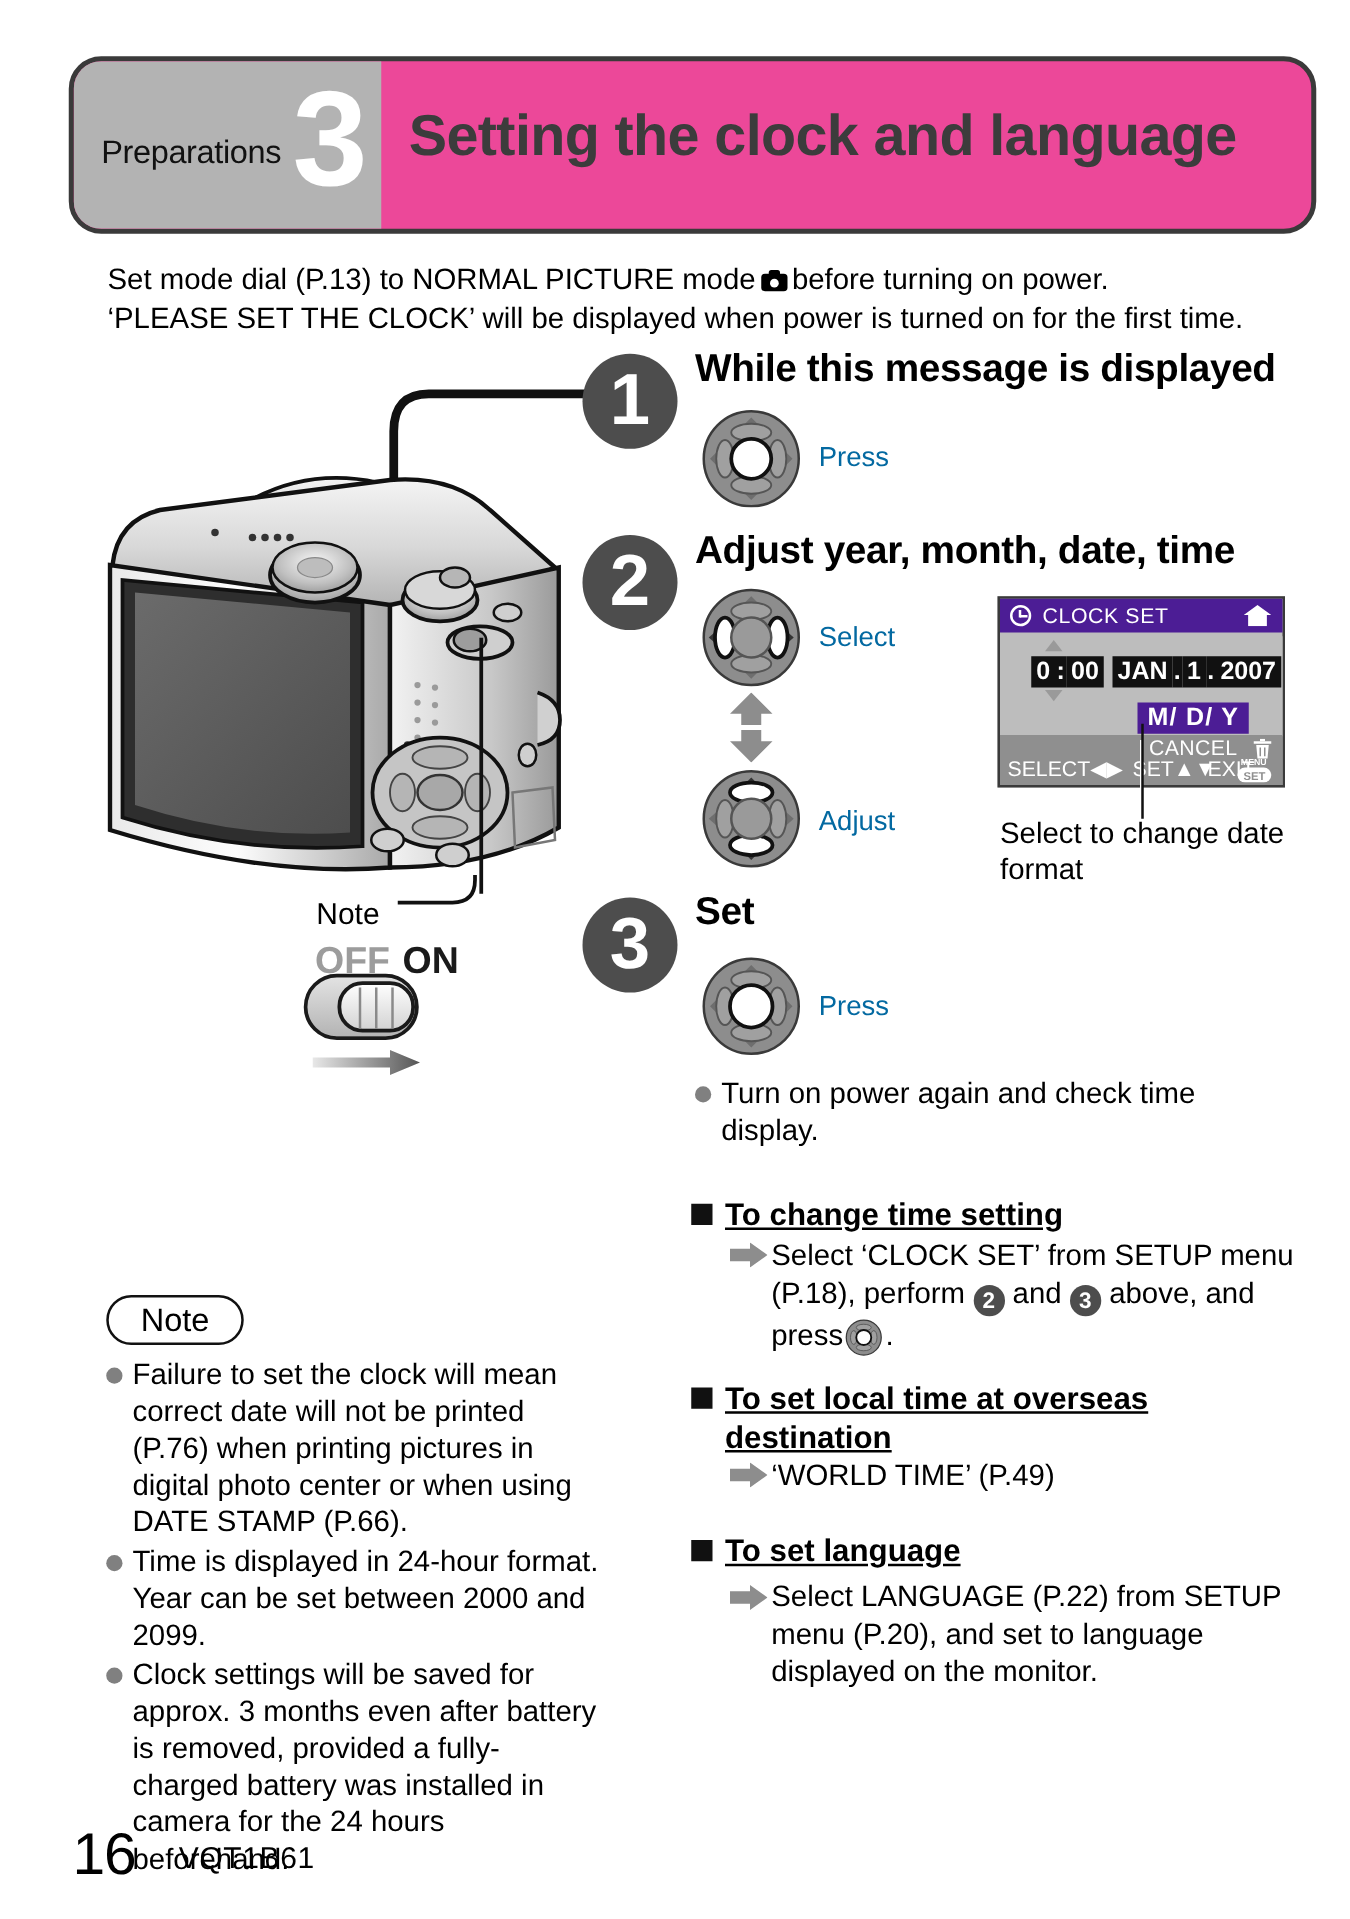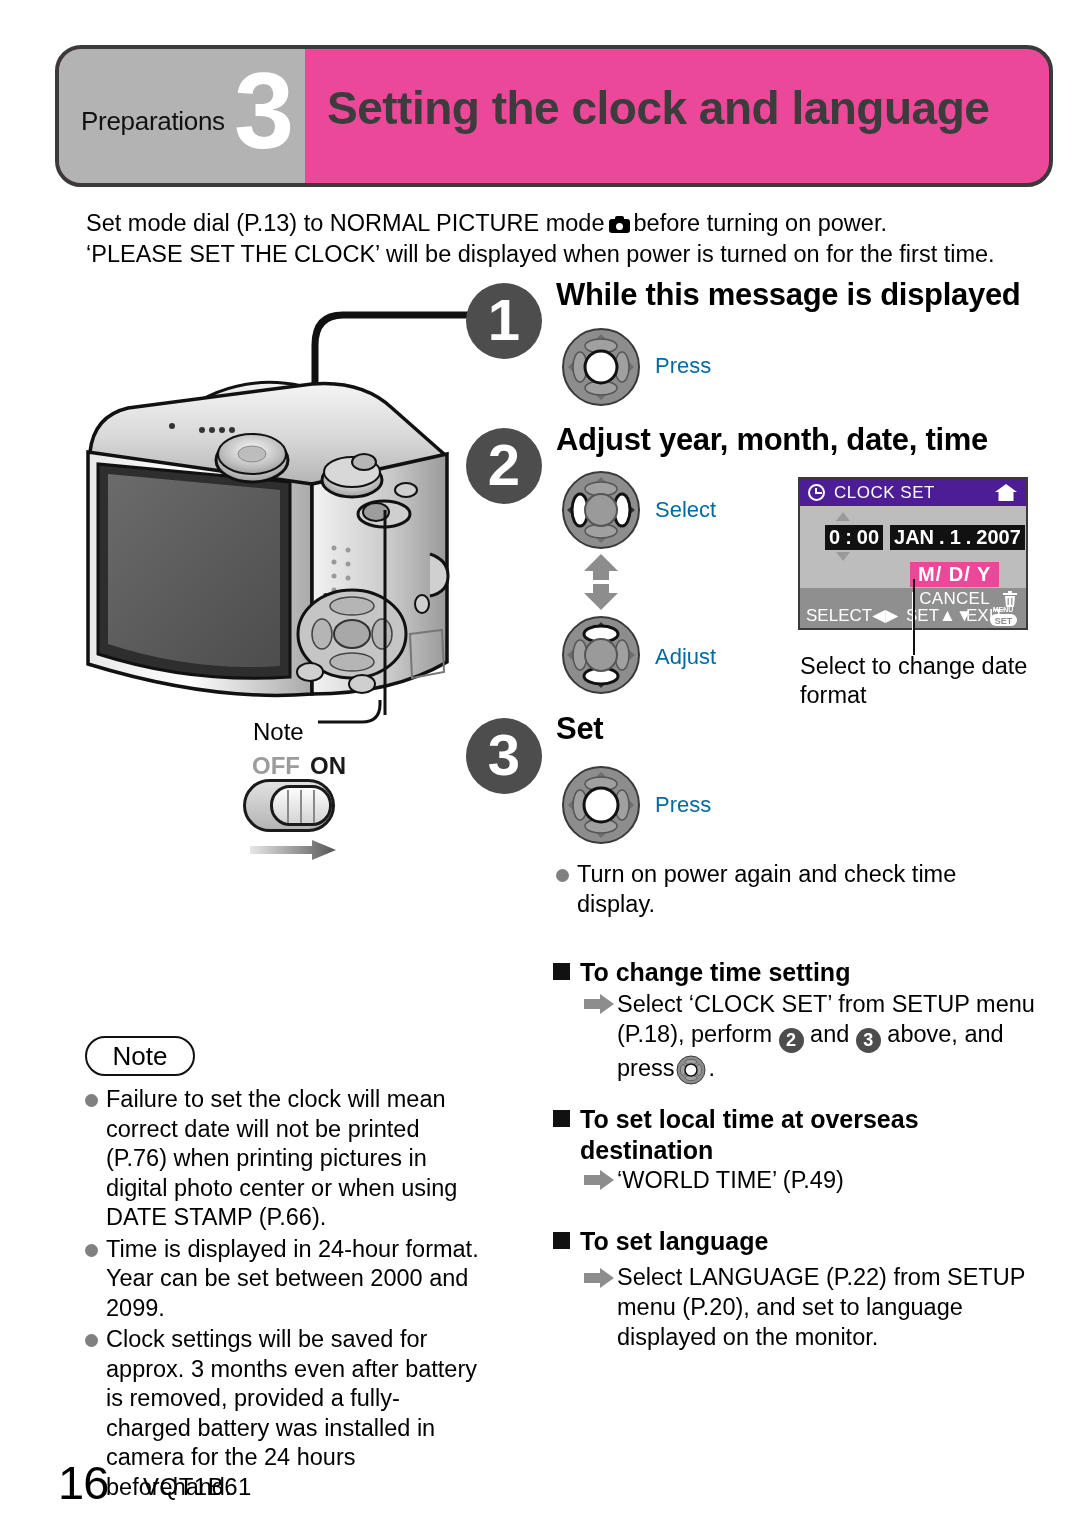--- a/index.html
+++ b/index.html
@@ -133,21 +133,21 @@
     width:0;height:0;border-left:7px solid transparent;border-right:7px solid transparent;
     border-top:9px solid #9a9a9a;
   }
   #lcd-arrow-right{
     position:absolute; right:4px; top:20px;
     width:0;height:0;border-top:7px solid transparent;border-bottom:7px solid transparent;
     border-left:9px solid #6e6e6e;
   }
   #lcd-format{
     position:absolute; left:110px; top:53px;
-    background:#ec4899; color:#fff; font-size:20px; font-weight:bold;
+    background:#4c1d95; color:#fff; font-size:20px; font-weight:bold;
     padding:1px 8px; letter-spacing:1px;
   }
   #lcd-bottom{
     position:absolute; left:0; bottom:0; width:100%; height:40px;
     background:#8f8f8f; color:#fff;
   }
   #lcd-cancel{
     position:absolute; right:36px; top:1px; font-size:17px; letter-spacing:.3px;
   }
   #lcd-trash{
@@ -167,21 +167,21 @@
   }
   #lcd-caption{
     position:absolute; left:800px; top:652px; width:240px;
     font-size:23.5px; line-height:29px;
   }
 
   
   #power-label{ position:absolute; left:253px; top:718px; font-size:24px; }
   #power-line{ position:absolute; left:318px; top:700px; }
   #power-offon{
-    position:absolute; left:252px; top:752px; font-size:24px; font-weight:bold;
+    position:absolute; left:252px; top:752px; font-size:30px; font-weight:bold;
   }
   #power-off{ color:#9c9c9c; }
   #power-on{ color:#1a1a1a; margin-left:10px; }
   #power-switch{
     position:absolute; left:243px; top:779px; width:92px; height:53px;
     border:3px solid #1a1a1a; border-radius:27px;
     background:linear-gradient(180deg,#e2e2e2,#b4b4b4);
   }
   #power-knob{
     position:absolute; left:24px; top:3px; width:62px; height:41px;
@@ -204,20 +204,21 @@
   .bullet-item{ position:relative; padding-left:24px; margin-bottom:2px; }
   .bullet-item::before{
     content:""; position:absolute; left:3px; top:9px;
     width:13px; height:13px; border-radius:50%; background:#808080;
   }
 
   
   .sq-head{
     position:absolute; font-size:25px; font-weight:bold; line-height:31px;
     padding-left:27px;
+    text-decoration:underline;
   }
   .sq-head::before{
     content:""; position:absolute; left:0; top:6px;
     width:17px; height:17px; background:#111;
   }
   .arrow-body{
     position:absolute; font-size:23.5px; line-height:30px;
   }
   .fat-arrow{
     position:absolute; width:30px; height:20px;

